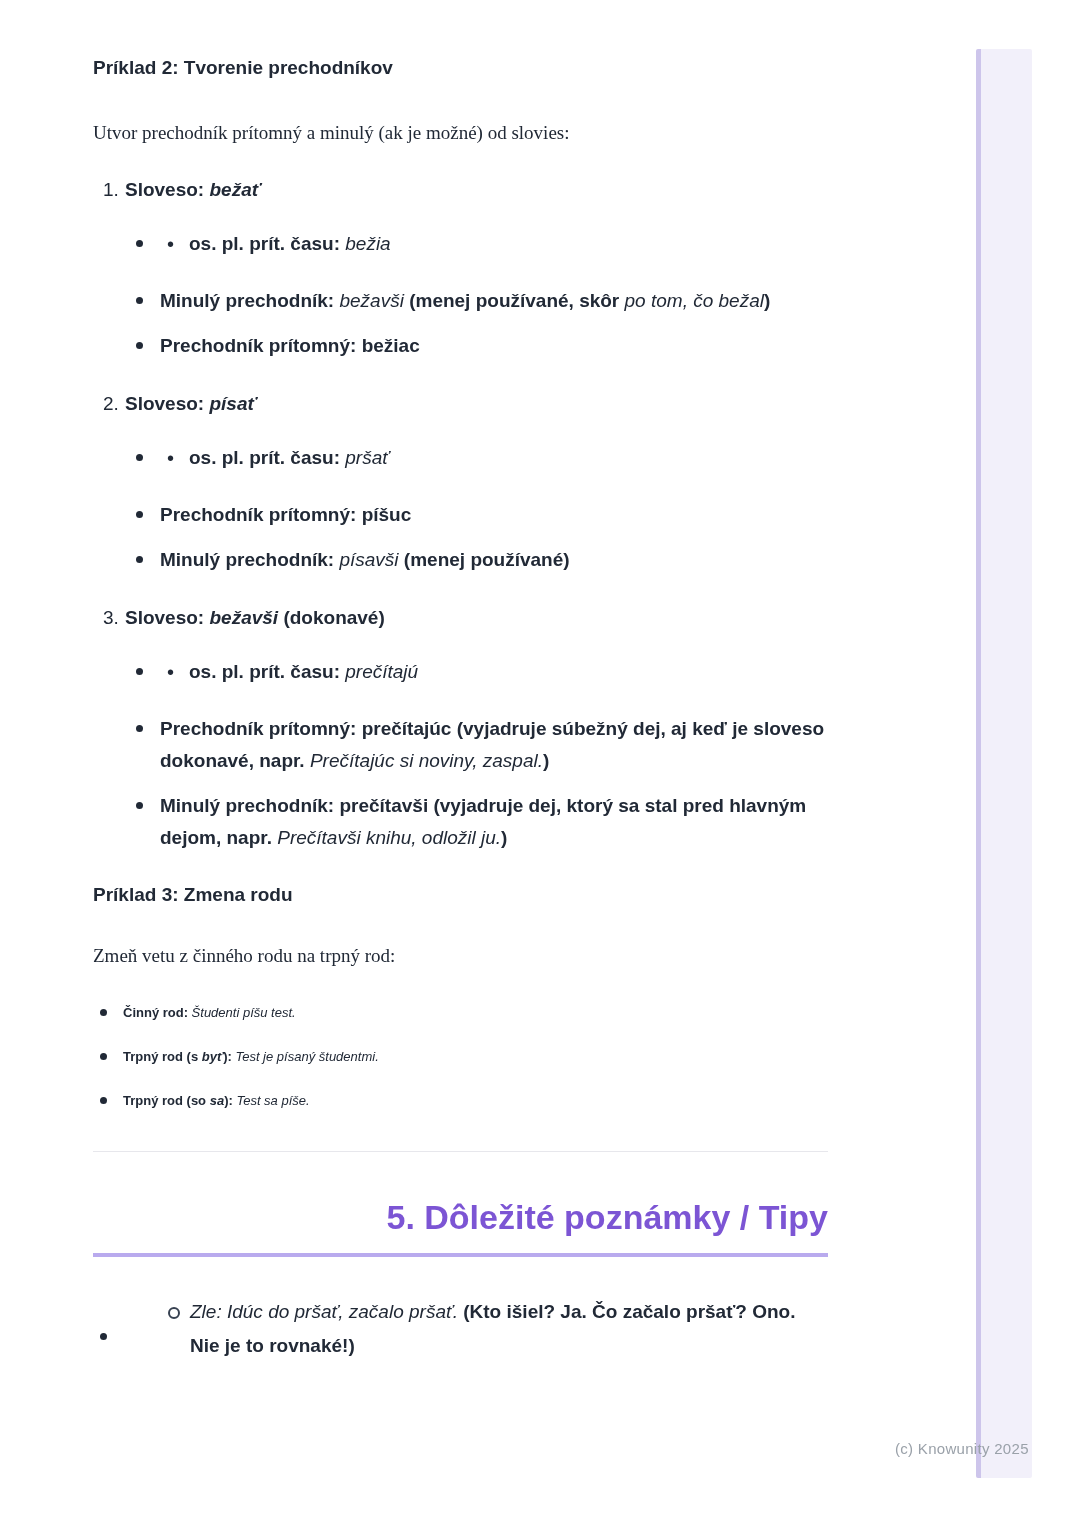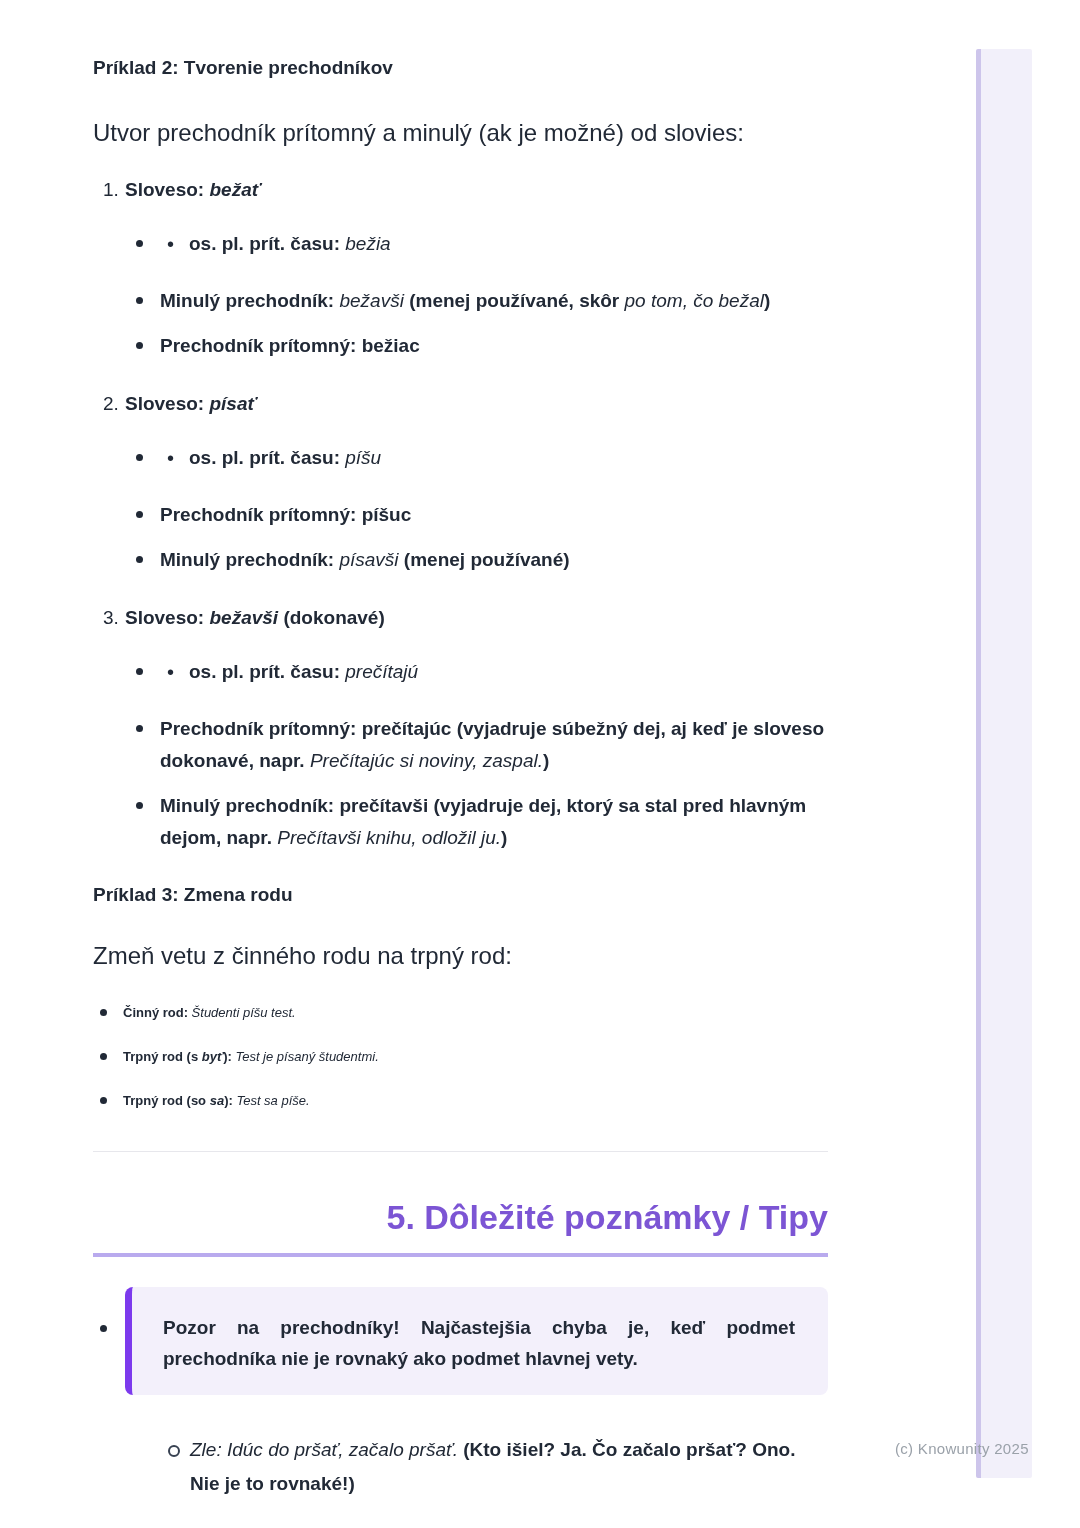--- a/index.html
+++ b/index.html
@@ -30,21 +30,21 @@
     width: 735px;
     z-index: 2;
   }
 
   h2, h3, p, ul, ol, li { margin: 0; padding: 0; }
 
   .h3 { font-size: 19px; line-height: 26px; font-weight: 700; }
   .h3-e2 { margin-top: 55px; }
   .h3-e3 { margin-top: 28px; }
 
-  .para { font-size: 24px; line-height: 30px; }
+  .para { font-size: 19px; line-height: 30px; font-family: Liberation Serif, serif; }
   .intro-1 { margin-top: 37px; }
   .intro-2 { margin-top: 33px; }
 
   
   .verb-list { list-style: none; margin-top: 27px; }
   .verb { margin-bottom: 27px; }
   .verb:last-child { margin-bottom: 0; }
   .verb-title { position: relative; padding-left: 32px; font-size: 19px; line-height: 30px; }
   .verb-index { position: absolute; left: 10px; font-weight: 400; font-style: normal; }
 
@@ -195,21 +195,21 @@
       </ul>
     </li>
 
     <li class="verb">
       <div class="verb-title">
         <span class="verb-index">2.</span>
         <span><span class="seg-bold">Sloveso: </span><span class="seg-bolditalic">písať</span></span>
       </div>
       <ul class="points">
         <li class="point spaced">
-          <span class="mini-bullet">•</span><span><span class="seg-regular">os. pl. prít. času: </span><span class="seg-italic">píšu</span></span>
+          <span class="mini-bullet">•</span><span><span class="seg-regular">os. pl. prít. času: </span><span class="seg-italic">pršať</span></span>
         </li>
         <li class="point">
           <span><span class="seg-regular">Prechodník prítomný: </span><span class="seg-bold">píšuc</span></span>
         </li>
         <li class="point">
           <span><span class="seg-regular">Minulý prechodník: </span><span class="seg-italic">písavši</span><span class="seg-regular"> (menej používané)</span></span>
         </li>
       </ul>
     </li>
 
@@ -249,23 +249,20 @@
     </li>
   </ul>
 
   <hr class="divider">
 
   <h2 class="tips-heading">5. Dôležité poznámky / Tipy</h2>
 
   <ul class="callout-list">
     <li class="callout-item">
       <span class="bullet-dot"></span>
-      <div class="callout-box">
-        <p class="callout-text"><span class="seg-bold">Pozor na prechodníky!</span><span class="seg-regular"> Najčastejšia chyba je, keď podmet prechodníka nie je rovnaký ako podmet hlavnej vety.</span></p>
-      </div>
       <ul class="sub-list">
         <li class="sub-item">
           <span><span class="seg-italic">Zle: Idúc do pršať, začalo pršať.</span><span class="seg-regular"> (Kto išiel? Ja. Čo začalo pršať? Ono. Nie je to rovnaké!)</span></span>
         </li>
       </ul>
     </li>
   </ul>
 
 </div>
 

